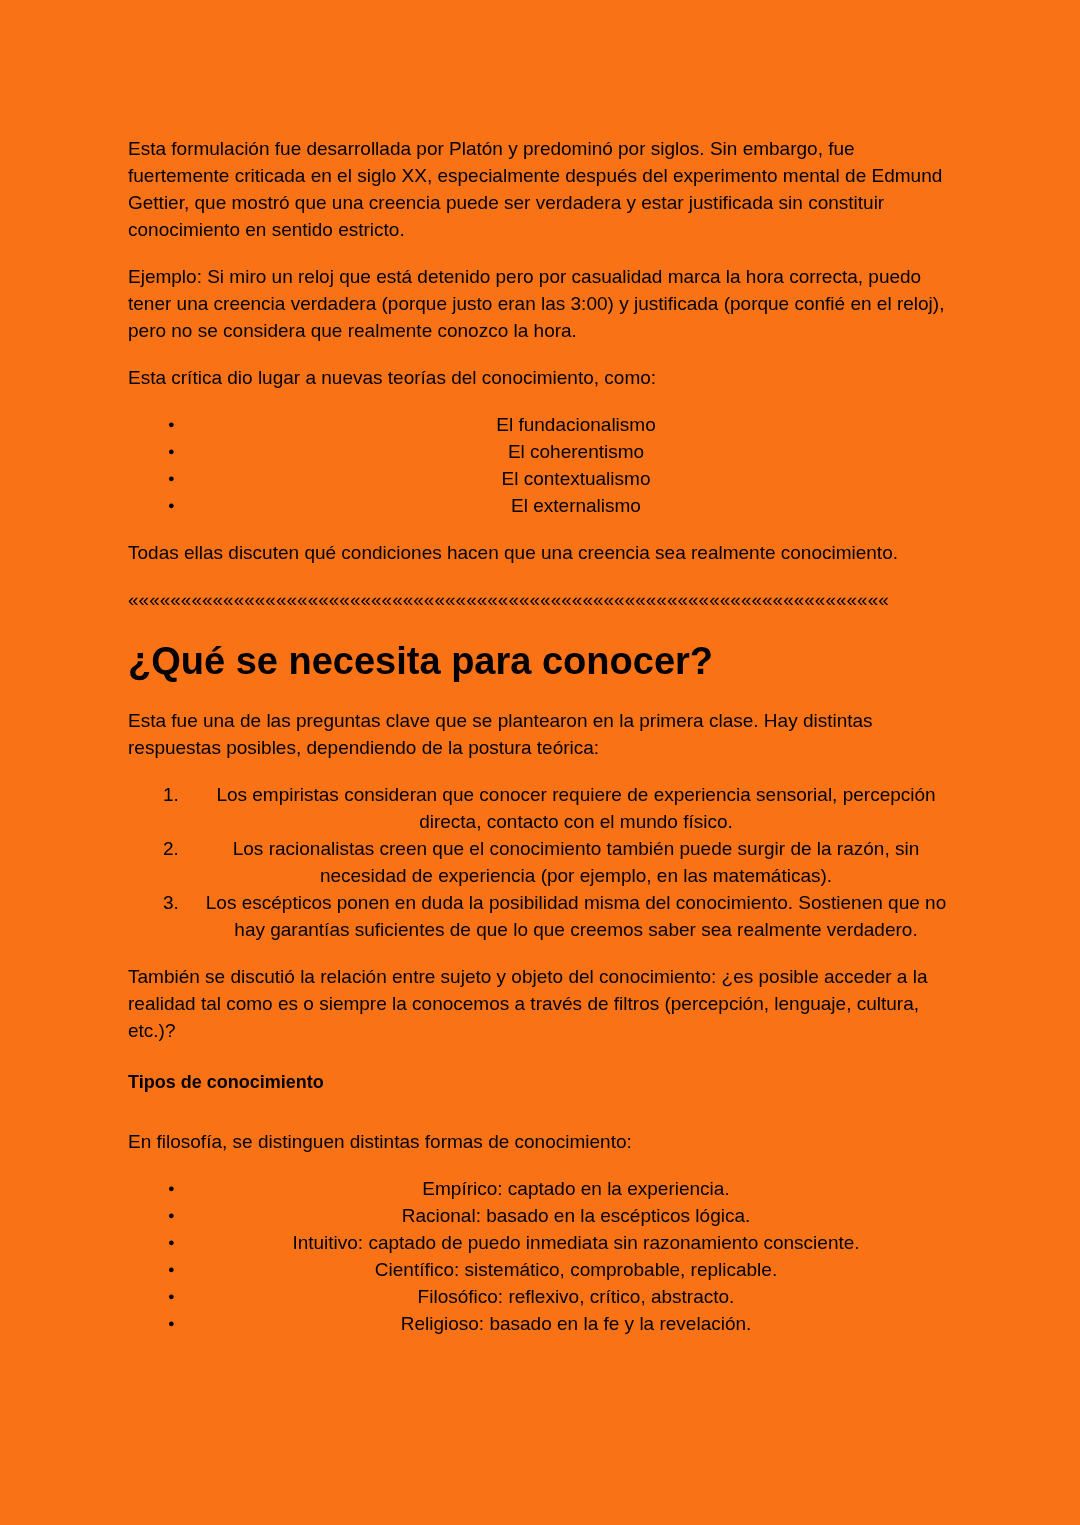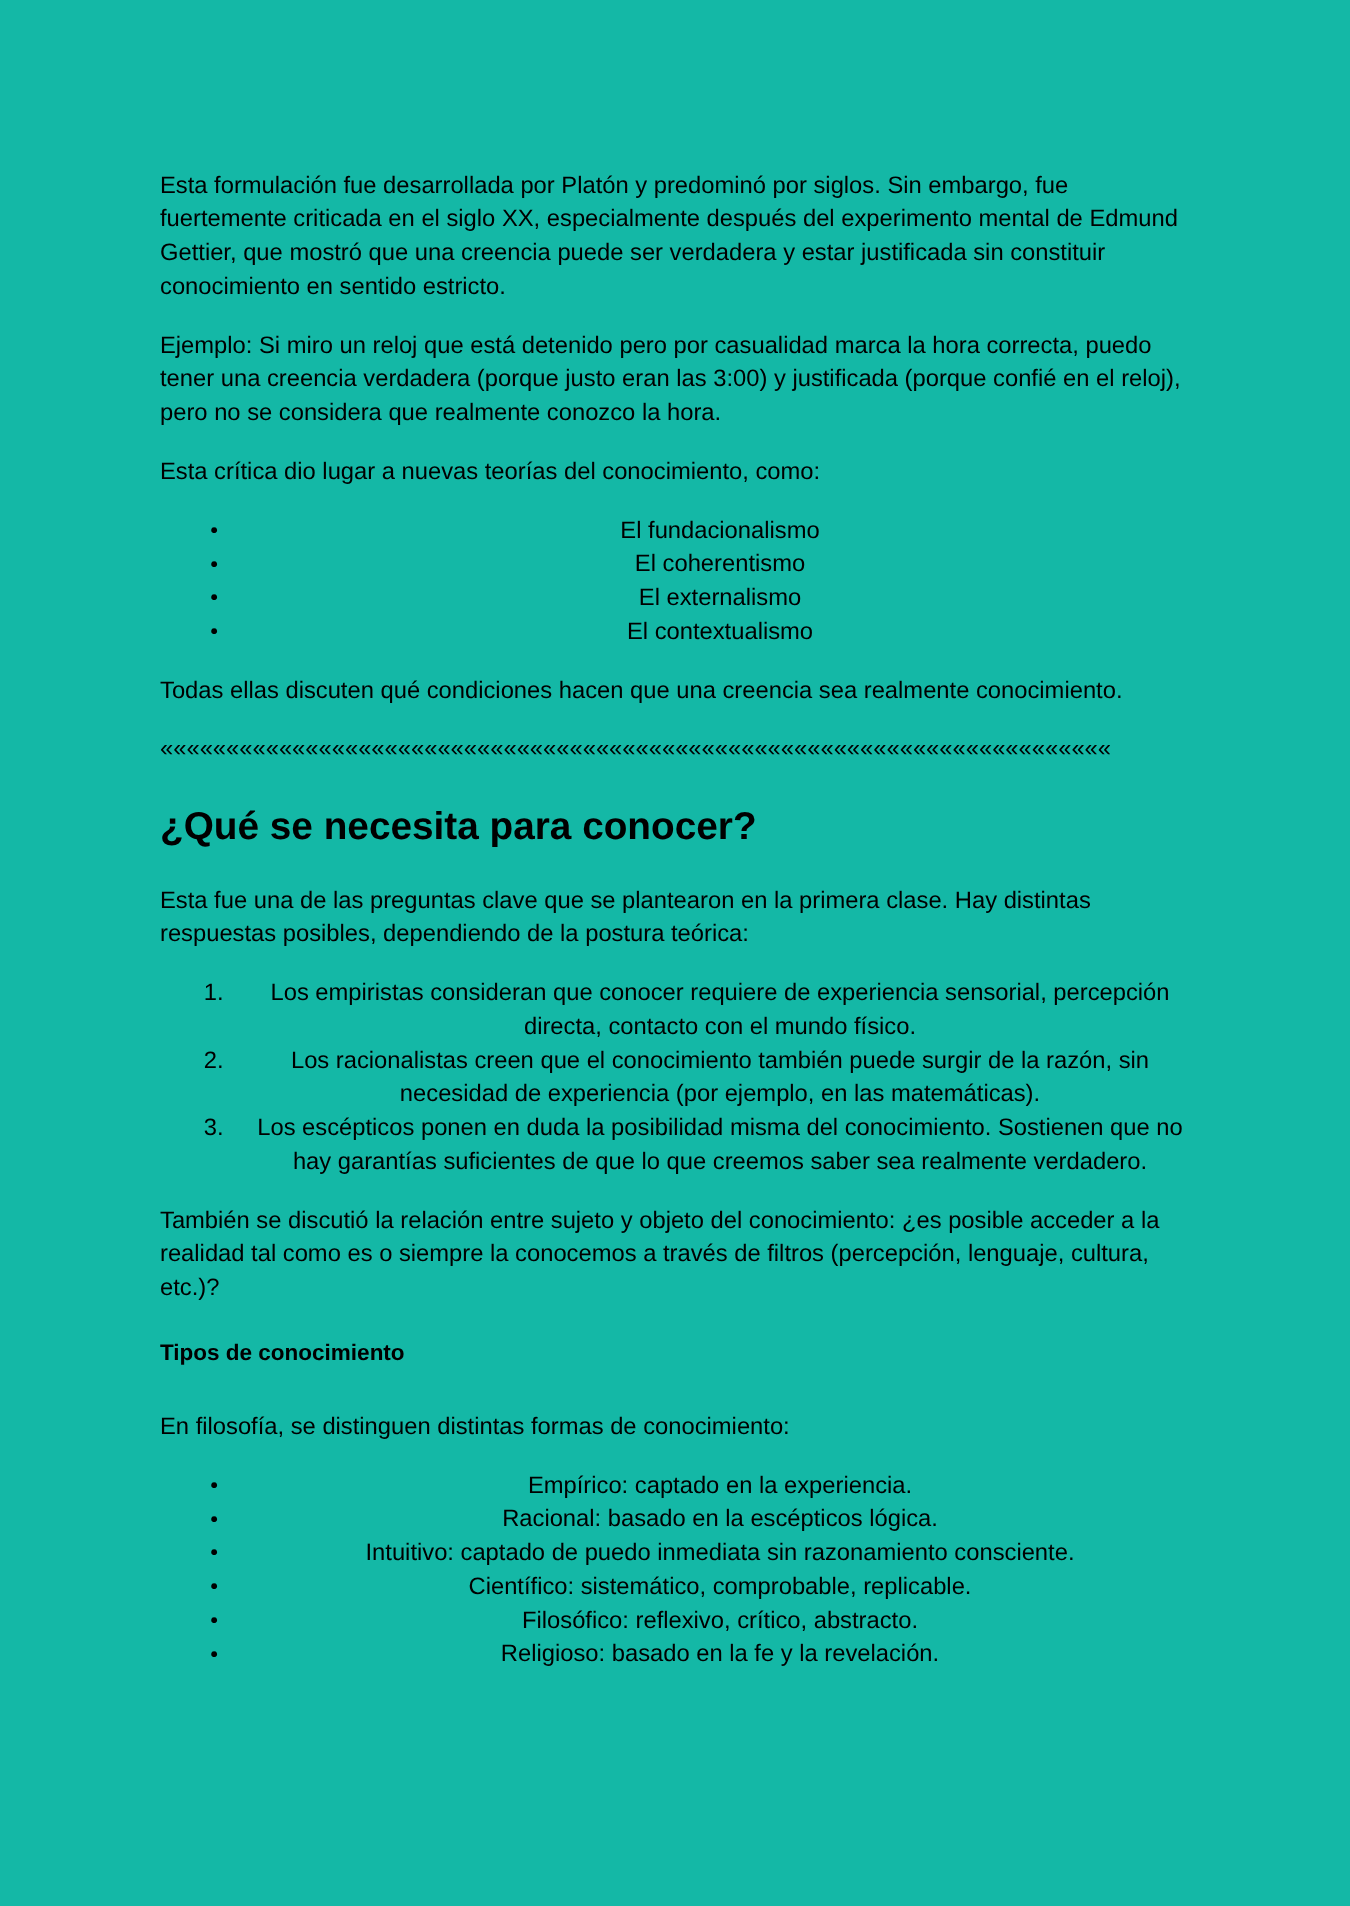--- a/index.html
+++ b/index.html
@@ -4,39 +4,39 @@
 <style>
   html, body {
     margin: 0;
     padding: 0;
     background: #ffffff;
   }
   .page {
     position: relative;
     width: 1080px;
     height: 1525px;
-    background: #14b8a6;
+    background: #f97316;
     box-sizing: border-box;
     padding: 135px 128px 0 128px;
     font-family: "Liberation Sans", sans-serif;
     font-size: 19px;
     line-height: 27px;
     color: #000000;
     overflow: hidden;
   }
   .doc p {
     margin: 0 0 20px 0;
   }
   .separator {
     margin: 0 0 0 0;
     white-space: nowrap;
     letter-spacing: 0;
   }
   h1.doc-h1 {
-    font-size: 31px;
+    font-size: 38px;
     line-height: 40px;
     font-weight: bold;
     margin: 28px 0 26px 0;
     color: #000000;
   }
   h2.doc-h2 {
     font-size: 18px;
     line-height: 32px;
     font-weight: bold;
     margin: 22px 0 30px 0;
@@ -80,22 +80,22 @@
 
   <p>Esta formulación fue desarrollada por Platón y predominó por siglos. Sin embargo, fue fuertemente criticada en el siglo XX, especialmente después del experimento mental de Edmund Gettier, que mostró que una creencia puede ser verdadera y estar justificada sin constituir conocimiento en sentido estricto.</p>
 
   <p>Ejemplo: Si miro un reloj que está detenido pero por casualidad marca la hora correcta, puedo tener una creencia verdadera (porque justo eran las 3:00) y justificada (porque confié en el reloj), pero no se considera que realmente conozco la hora.</p>
 
   <p>Esta crítica dio lugar a nuevas teorías del conocimiento, como:</p>
 
   <ul class="doc-list">
     <li>El fundacionalismo</li>
     <li>El coherentismo</li>
+    <li>El contextualismo</li>
     <li>El externalismo</li>
-    <li>El contextualismo</li>
   </ul>
 
   <p>Todas ellas discuten qué condiciones hacen que una creencia sea realmente conocimiento.</p>
 
   <p class="separator">««««««««««««««««««««««««««««««««««««««««««««««««««««««««««««««««««««««««</p>
 
   <h1 class="doc-h1">¿Qué se necesita para conocer?</h1>
 
   <p>Esta fue una de las preguntas clave que se plantearon en la primera clase. Hay distintas respuestas posibles, dependiendo de la postura teórica:</p>
 

